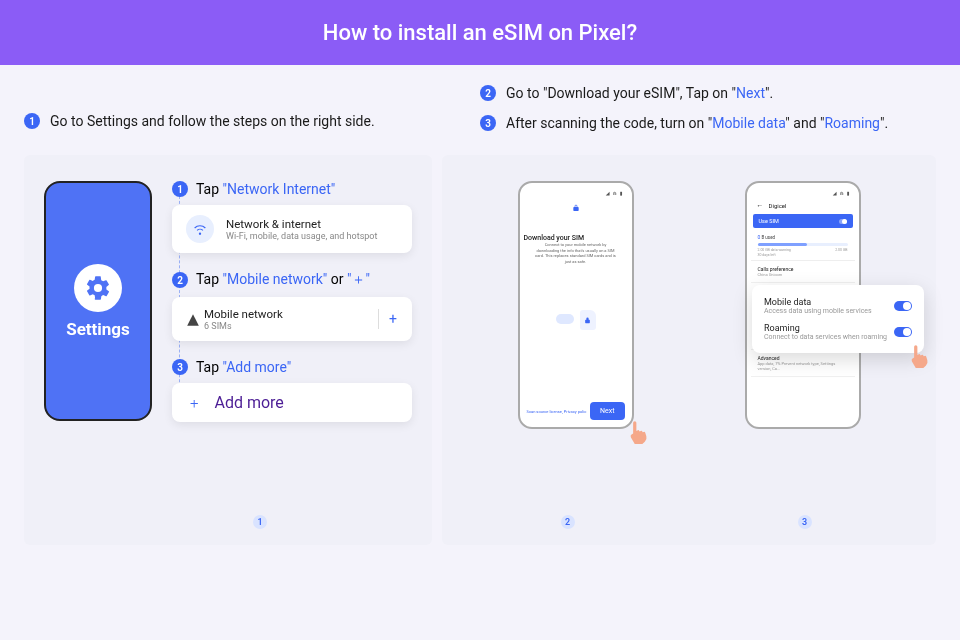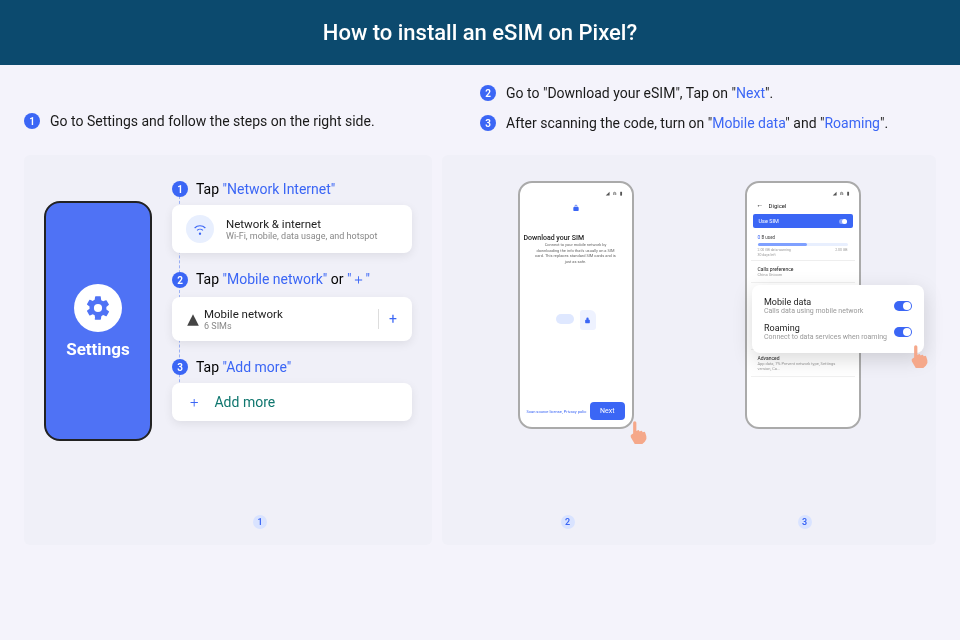--- a/index.html
+++ b/index.html
@@ -4,21 +4,21 @@
 <style>
   * { box-sizing: border-box; margin: 0; padding: 0; }
   body {
     width: 960px;
     height: 640px;
     font-family: -apple-system, BlinkMacSystemFont, "Segoe UI", Roboto, sans-serif;
     background: #f4f3fb;
     overflow: hidden;
   }
   .header {
-    background: #0c4a6e;
+    background: #8b5cf6;
     height: 65px;
     display: flex;
     align-items: center;
     justify-content: center;
     color: #fff;
     font-size: 22px;
     font-weight: 500;
   }
   .top-instructions {
     display: flex;
@@ -68,21 +68,20 @@
     width: 108px;
     height: 240px;
     border: 2.5px solid #222;
     border-radius: 16px;
     background: #4f72f5;
     display: flex;
     flex-direction: column;
     align-items: center;
     justify-content: center;
     gap: 7px;
-    margin-top: 20px;
   }
   .gear-circle {
     width: 48px;
     height: 48px;
     border-radius: 50%;
     background: #fff;
     display: flex;
     align-items: center;
     justify-content: center;
     color: #4f72f5;
@@ -147,21 +146,21 @@
   .plus-sq {
     width: 20px; height: 20px;
     border-left: 1px solid #ddd;
     padding-left: 10px;
     color: #3b66f5;
     font-size: 14px;
     display: flex; align-items: center;
   }
   .card-add { gap: 16px; }
   .card-add .plus { color: #3b66f5; font-size: 15px; font-weight: 300; margin-left: 4px;}
-  .card-add .txt { font-size: 14px; color: #0f766e; }
+  .card-add .txt { font-size: 16px; color: #4c1d95; }
 
   
   .phone-mock {
     width: 116px;
     height: 248px;
     border: 2px solid #aaa;
     border-radius: 14px;
     background: #fff;
     padding: 4px 4px;
     position: relative;
@@ -530,21 +529,21 @@
       <div class="row-item">
         <div class="r1">Advanced</div>
         <div class="r2">App data, 7% Prevent network type, Settings version, Ca…</div>
       </div>
     </div>
 
     <div class="toggle-card" style="position:absolute">
       <div class="toggle-row">
         <div>
           <div class="tt1">Mobile data</div>
-          <div class="tt2">Calls data using mobile network</div>
+          <div class="tt2">Access data using mobile services</div>
         </div>
         <div class="switch"></div>
       </div>
       <div class="toggle-row">
         <div>
           <div class="tt1">Roaming</div>
           <div class="tt2">Connect to data services when roaming</div>
         </div>
         <div class="switch"></div>
       </div>

